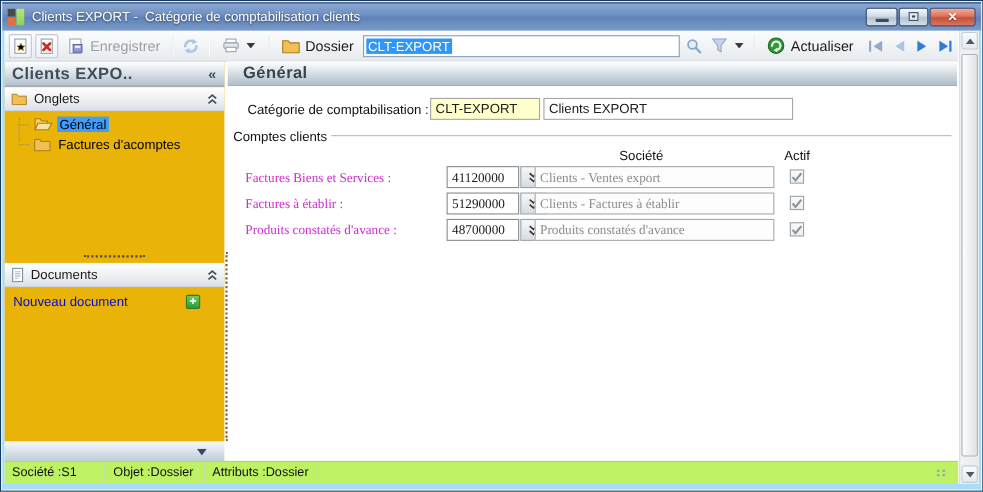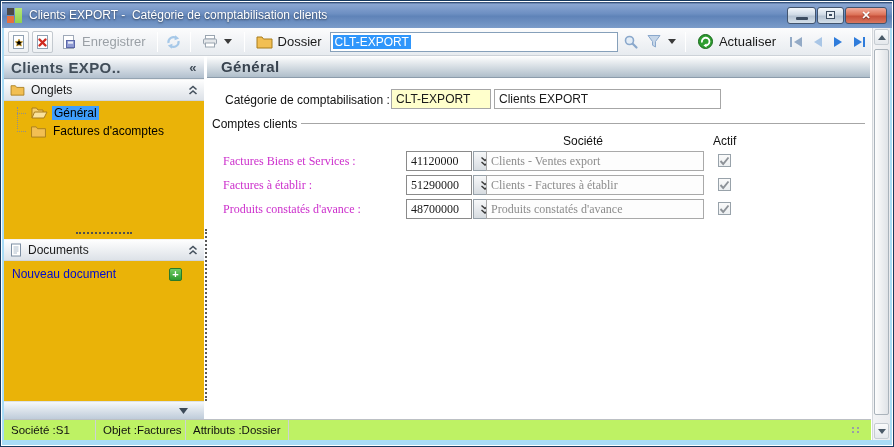--- a/index.html
+++ b/index.html
@@ -421,21 +421,21 @@
     <div class="sb-thumb"></div>
     <div class="sb-btn sb-down">
       <svg width="8" height="5" viewBox="0 0 8 5">
           <polygon points="0,0 8,0 4,5" fill="#4a5a68"></polygon>
         </svg>
     </div>
   </div>
 
   <div class="statusbar">
     <div class="sb-cell sb-c1">Société :S1</div>
-    <div class="sb-cell sb-c2">Objet :Factures</div>
+    <div class="sb-cell sb-c2">Objet :Dossier</div>
     <div class="sb-cell sb-c3">Attributs :Dossier</div>
     <div class="sb-cell sb-fill">
       <span class="grip">
           <i></i>
           <i></i>
           <i></i>
           <i></i>
         </span>
     </div>
   </div>

